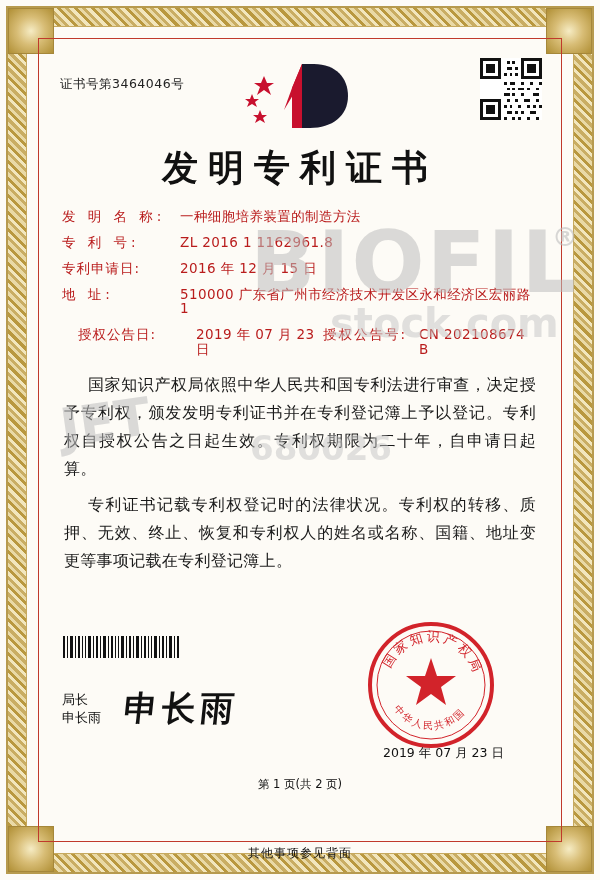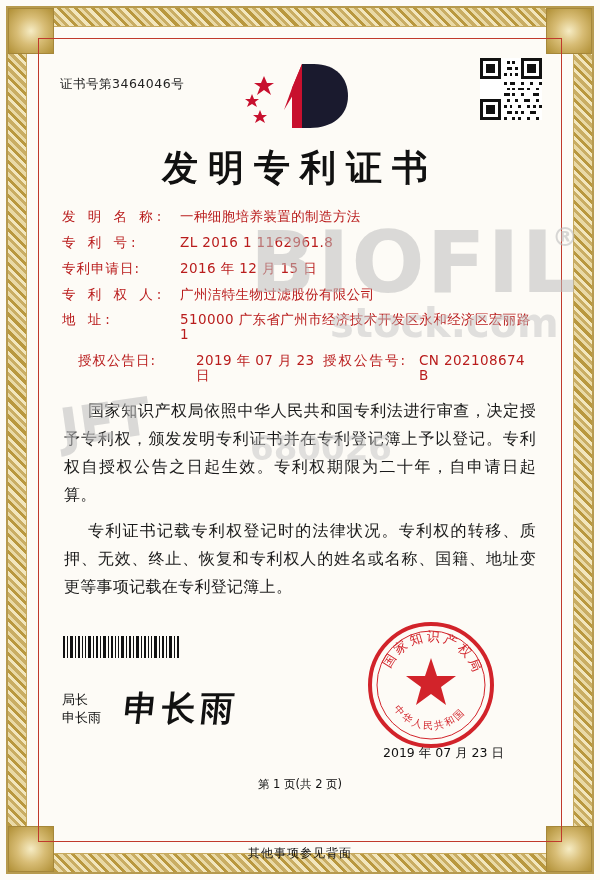--- a/index.html
+++ b/index.html
@@ -274,24 +274,20 @@
       <div class="field-row">
         <div class="f-label">专 利 号:</div>
         <div class="f-value">ZL 2016 1 1162961.8</div>
       </div>
 
       <div class="field-row">
         <div class="f-label wide">专利申请日:</div>
         <div class="f-value">2016 年 12 月 15 日</div>
       </div>
 
-      <div class="field-row">
-        <div class="f-label">专 利 权 人:</div>
-        <div class="f-value">广州洁特生物过滤股份有限公司</div>
-      </div>
 
       <div class="field-row">
         <div class="f-label">地 址:</div>
         <div class="f-value">510000 广东省广州市经济技术开发区永和经济区宏丽路 1</div>
       </div>
 
       <div class="field-row two-col">
         <div class="col-a">
           <div class="f-label wide">授权公告日:</div>
           <div class="f-value">2019 年 07 月 23 日</div>

